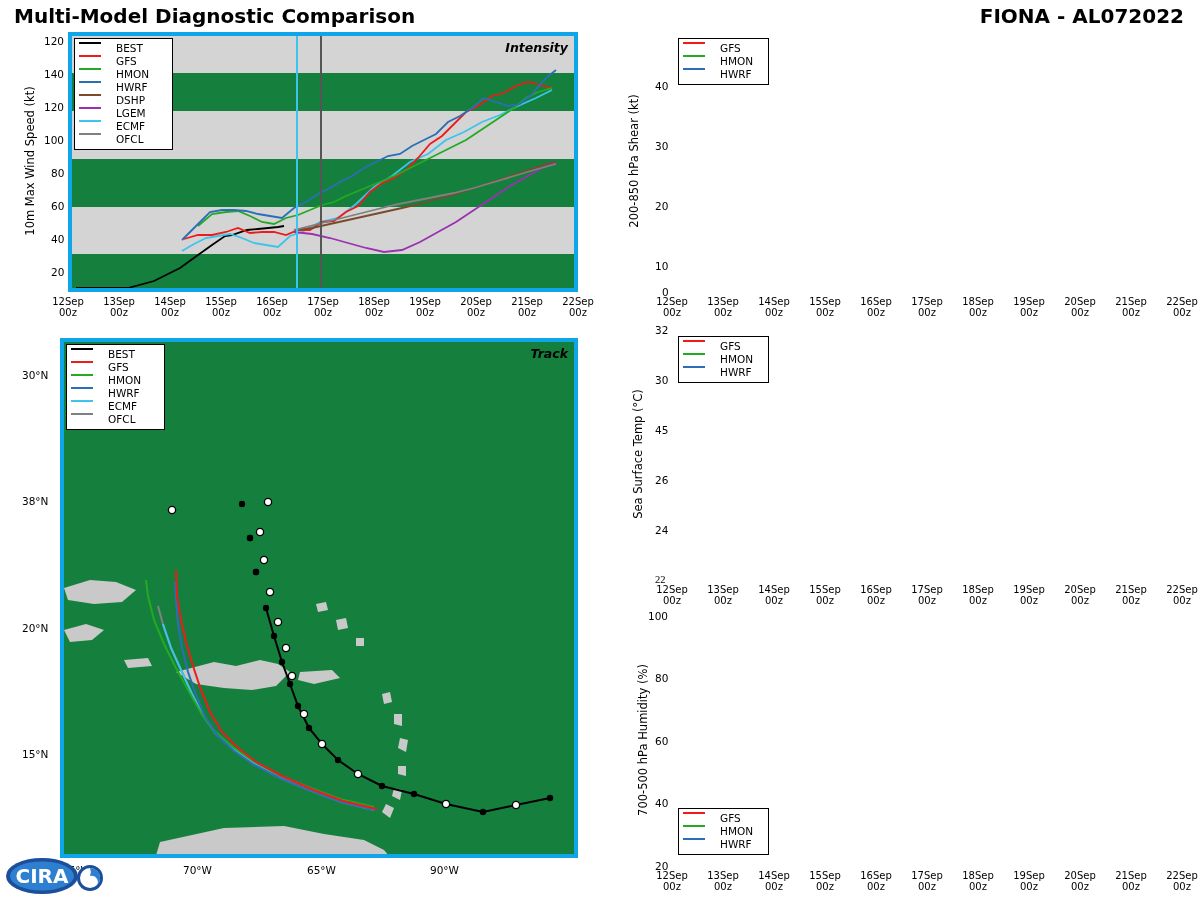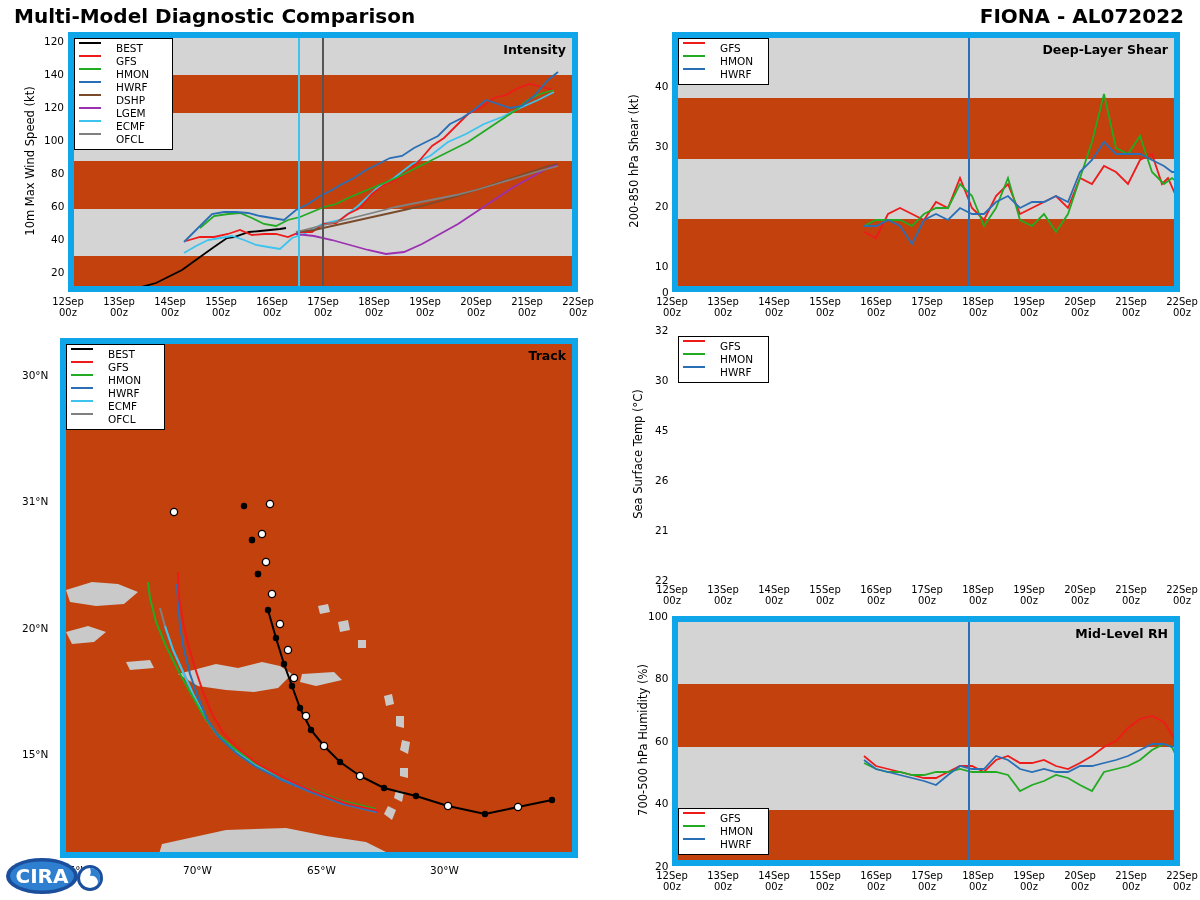--- a/index.html
+++ b/index.html
@@ -1,18 +1,18 @@
 <!DOCTYPE html>
 <html><head>
 <meta charset="utf-8">
 <style>
   html,body{margin:0;padding:0;background:#ffffff;}
   body{width:1200px;height:900px;font-family:"DejaVu Sans",sans-serif;color:#000;position:relative;overflow:hidden;}
   .panel{position:absolute;box-sizing:border-box;}
-  .plotbox{position:absolute;border:6px solid #0ea5e9;background:#c2410c;box-sizing:border-box;overflow:hidden;}
+  .plotbox{position:absolute;border:4px solid #0ea5e9;background:#15803d;box-sizing:border-box;overflow:hidden;font-style:italic;}
   .band{position:absolute;left:0;right:0;background:#d4d4d4;}
   .title-main{position:absolute;font-weight:bold;font-size:20px;}
   .title-right{position:absolute;font-weight:bold;font-size:20px;}
   .panel-title{position:absolute;font-weight:bold;font-size:12.5px;right:6px;top:4px;z-index:6;}
   .ylabel{position:absolute;font-size:11.5px;transform-origin:50% 50%;white-space:nowrap;}
   .tick{position:absolute;font-size:10.5px;white-space:nowrap;}
   .ticklbl-x{position:absolute;font-size:10px;text-align:center;white-space:nowrap;line-height:11px;}
   .legend{position:absolute;background:#fff;border:1px solid #000;z-index:8;padding:3px 5px 3px 4px;}
   .legend .row{display:flex;height:13px;gap:10px;}
   .legend .sw{width:22px;height:0;border-top:2px solid #000;margin-right:5px;}
@@ -223,47 +223,31 @@
         <span class="sw" style="border-top-color:#3cc3ee;"></span>
         <span class="lb">ECMF</span>
       </div>
     <div class="row">
         <span class="sw" style="border-top-color:#808080;"></span>
         <span class="lb">OFCL</span>
       </div>
   </div>
 
   <div class="tick" style="left:22px;top:39px;">30°N</div>
-  <div class="tick" style="left:22px;top:165px;">31°N</div>
+  <div class="tick" style="left:22px;top:165px;">38°N</div>
   <div class="tick" style="left:22px;top:292px;">20°N</div>
   <div class="tick" style="left:22px;top:418px;">15°N</div>
 
   <div class="tick" style="left:62px;top:534px;">75°W</div>
   <div class="tick" style="left:183px;top:534px;">70°W</div>
   <div class="tick" style="left:307px;top:534px;">65°W</div>
-  <div class="tick" style="left:430px;top:534px;">30°W</div>
+  <div class="tick" style="left:430px;top:534px;">90°W</div>
 </div>
 
 <div class="panel" style="left:600px;top:24px;width:600px;height:300px;">
-  <div class="plotbox" style="left:72px;top:8px;width:508px;height:260px;">
-    <div class="band" style="top:121px;height:60px;"></div>
-    <div class="band" style="top:0px;height:60px;"></div>
-
-    <svg width="508" height="260">
-
-      <polyline points="186,194 198,200 210,176 222,170 234,176 246,182 258,164 270,170 282,140 294,170 306,182 318,158 330,146 342,176 354,170 366,164 378,158 390,170 402,140 414,146 426,128 438,134 450,146 462,122 474,116 484,146 490,140 498,158 506,146" fill="none" stroke="#ee1b1b" stroke-width="1.8"></polyline>
-
-      <polyline points="186,188 198,182 210,182 222,182 234,188 246,176 258,170 270,170 282,146 294,158 306,188 318,170 330,140 342,182 354,188 366,176 378,194 390,176 402,140 414,104 426,56 438,110 450,116 462,98 474,134 486,146 494,140 502,146 506,140" fill="none" stroke="#22aa22" stroke-width="1.8"></polyline>
-
-      <polyline points="186,188 198,188 210,182 222,188 234,206 246,182 258,176 270,182 282,170 294,176 306,176 318,164 330,158 342,170 354,164 366,164 378,158 390,164 402,134 414,122 426,104 438,116 450,116 462,116 474,122 486,128 494,134 502,134 506,104" fill="none" stroke="#2a6fb5" stroke-width="1.8"></polyline>
-    </svg>
-
-    <div class="vline" style="left:290px;background:#2a6fb5;"></div>
-    <div class="panel-title">Deep-Layer Shear</div>
-  </div>
 
   <div class="legend" style="left:78px;top:14px;width:80px;">
     <div class="row">
         <span class="sw" style="border-top-color:#ee1b1b;"></span>
         <span class="lb">GFS</span>
       </div>
     <div class="row">
         <span class="sw" style="border-top-color:#22aa22;"></span>
         <span class="lb">HMON</span>
       </div>
@@ -310,53 +294,37 @@
         <span class="lb">HWRF</span>
       </div>
   </div>
 
   <div class="ylabel" style="left:-42px;top:125px;width:160px;text-align:center;transform:rotate(-90deg);">Sea Surface Temp (°C)</div>
 
   <div class="tick" style="left:55px;top:2px;">32</div>
   <div class="tick" style="left:55px;top:52px;">30</div>
   <div class="tick" style="left:55px;top:102px;">45</div>
   <div class="tick" style="left:55px;top:152px;">26</div>
-  <div class="tick" style="left:55px;top:202px;">21</div>
-  <div class="tick" style="left:55px;top:252px;">22</div>
+  <div class="tick" style="left:55px;top:202px;">24</div>
+  <div class="tick" style="left:55px;top:252px;font-family:Liberation Serif, serif;">22</div>
 
   <div class="ticklbl-x" style="left:46px;top:262px;width:52px;"><span>12Sep</span><br><span>00z</span></div>
   <div class="ticklbl-x" style="left:97px;top:262px;width:52px;"><span>13Sep</span><br><span>00z</span></div>
   <div class="ticklbl-x" style="left:148px;top:262px;width:52px;"><span>14Sep</span><br><span>00z</span></div>
   <div class="ticklbl-x" style="left:199px;top:262px;width:52px;"><span>15Sep</span><br><span>00z</span></div>
   <div class="ticklbl-x" style="left:250px;top:262px;width:52px;"><span>16Sep</span><br><span>00z</span></div>
   <div class="ticklbl-x" style="left:301px;top:262px;width:52px;"><span>17Sep</span><br><span>00z</span></div>
   <div class="ticklbl-x" style="left:352px;top:262px;width:52px;"><span>18Sep</span><br><span>00z</span></div>
   <div class="ticklbl-x" style="left:403px;top:262px;width:52px;"><span>19Sep</span><br><span>00z</span></div>
   <div class="ticklbl-x" style="left:454px;top:262px;width:52px;"><span>20Sep</span><br><span>00z</span></div>
   <div class="ticklbl-x" style="left:505px;top:262px;width:52px;"><span>21Sep</span><br><span>00z</span></div>
   <div class="ticklbl-x" style="left:556px;top:262px;width:52px;"><span>22Sep</span><br><span>00z</span></div>
 </div>
 
 <div class="panel" style="left:600px;top:608px;width:600px;height:290px;">
-  <div class="plotbox" style="left:72px;top:8px;width:508px;height:250px;">
-    <div class="band" style="top:0px;height:62px;"></div>
-    <div class="band" style="top:125px;height:63px;"></div>
-
-    <svg width="508" height="250">
-
-      <polyline points="186,134 198,144 210,147 222,150 234,153 246,156 258,156 270,150 282,144 294,144 306,150 318,138 330,134 342,141 354,141 366,138 378,144 390,147 402,141 414,134 426,125 438,119 450,106 462,97 474,94 486,100 494,113 500,119 506,116" fill="none" stroke="#ee1b1b" stroke-width="1.8"></polyline>
-
-      <polyline points="186,141 198,147 210,150 222,150 234,153 246,153 258,150 270,150 282,147 294,150 306,150 318,150 330,153 342,169 354,163 366,159 378,153 390,156 402,163 414,169 426,150 438,147 450,144 462,138 474,128 486,122 494,125 500,138 506,141" fill="none" stroke="#22aa22" stroke-width="1.8"></polyline>
-
-      <polyline points="186,138 198,147 210,150 222,153 234,156 246,159 258,163 270,153 282,144 294,147 306,147 318,134 330,138 342,147 354,150 366,147 378,150 390,150 402,144 414,144 426,141 438,138 450,134 462,128 474,122 486,122 494,125 500,122 506,113" fill="none" stroke="#2a6fb5" stroke-width="1.8"></polyline>
-    </svg>
-
-    <div class="vline" style="left:290px;background:#2a6fb5;"></div>
-    <div class="panel-title">Mid-Level RH</div>
-  </div>
 
   <div class="legend" style="left:78px;top:200px;width:80px;">
     <div class="row">
         <span class="sw" style="border-top-color:#ee1b1b;"></span>
         <span class="lb">GFS</span>
       </div>
     <div class="row">
         <span class="sw" style="border-top-color:#22aa22;"></span>
         <span class="lb">HMON</span>
       </div>

